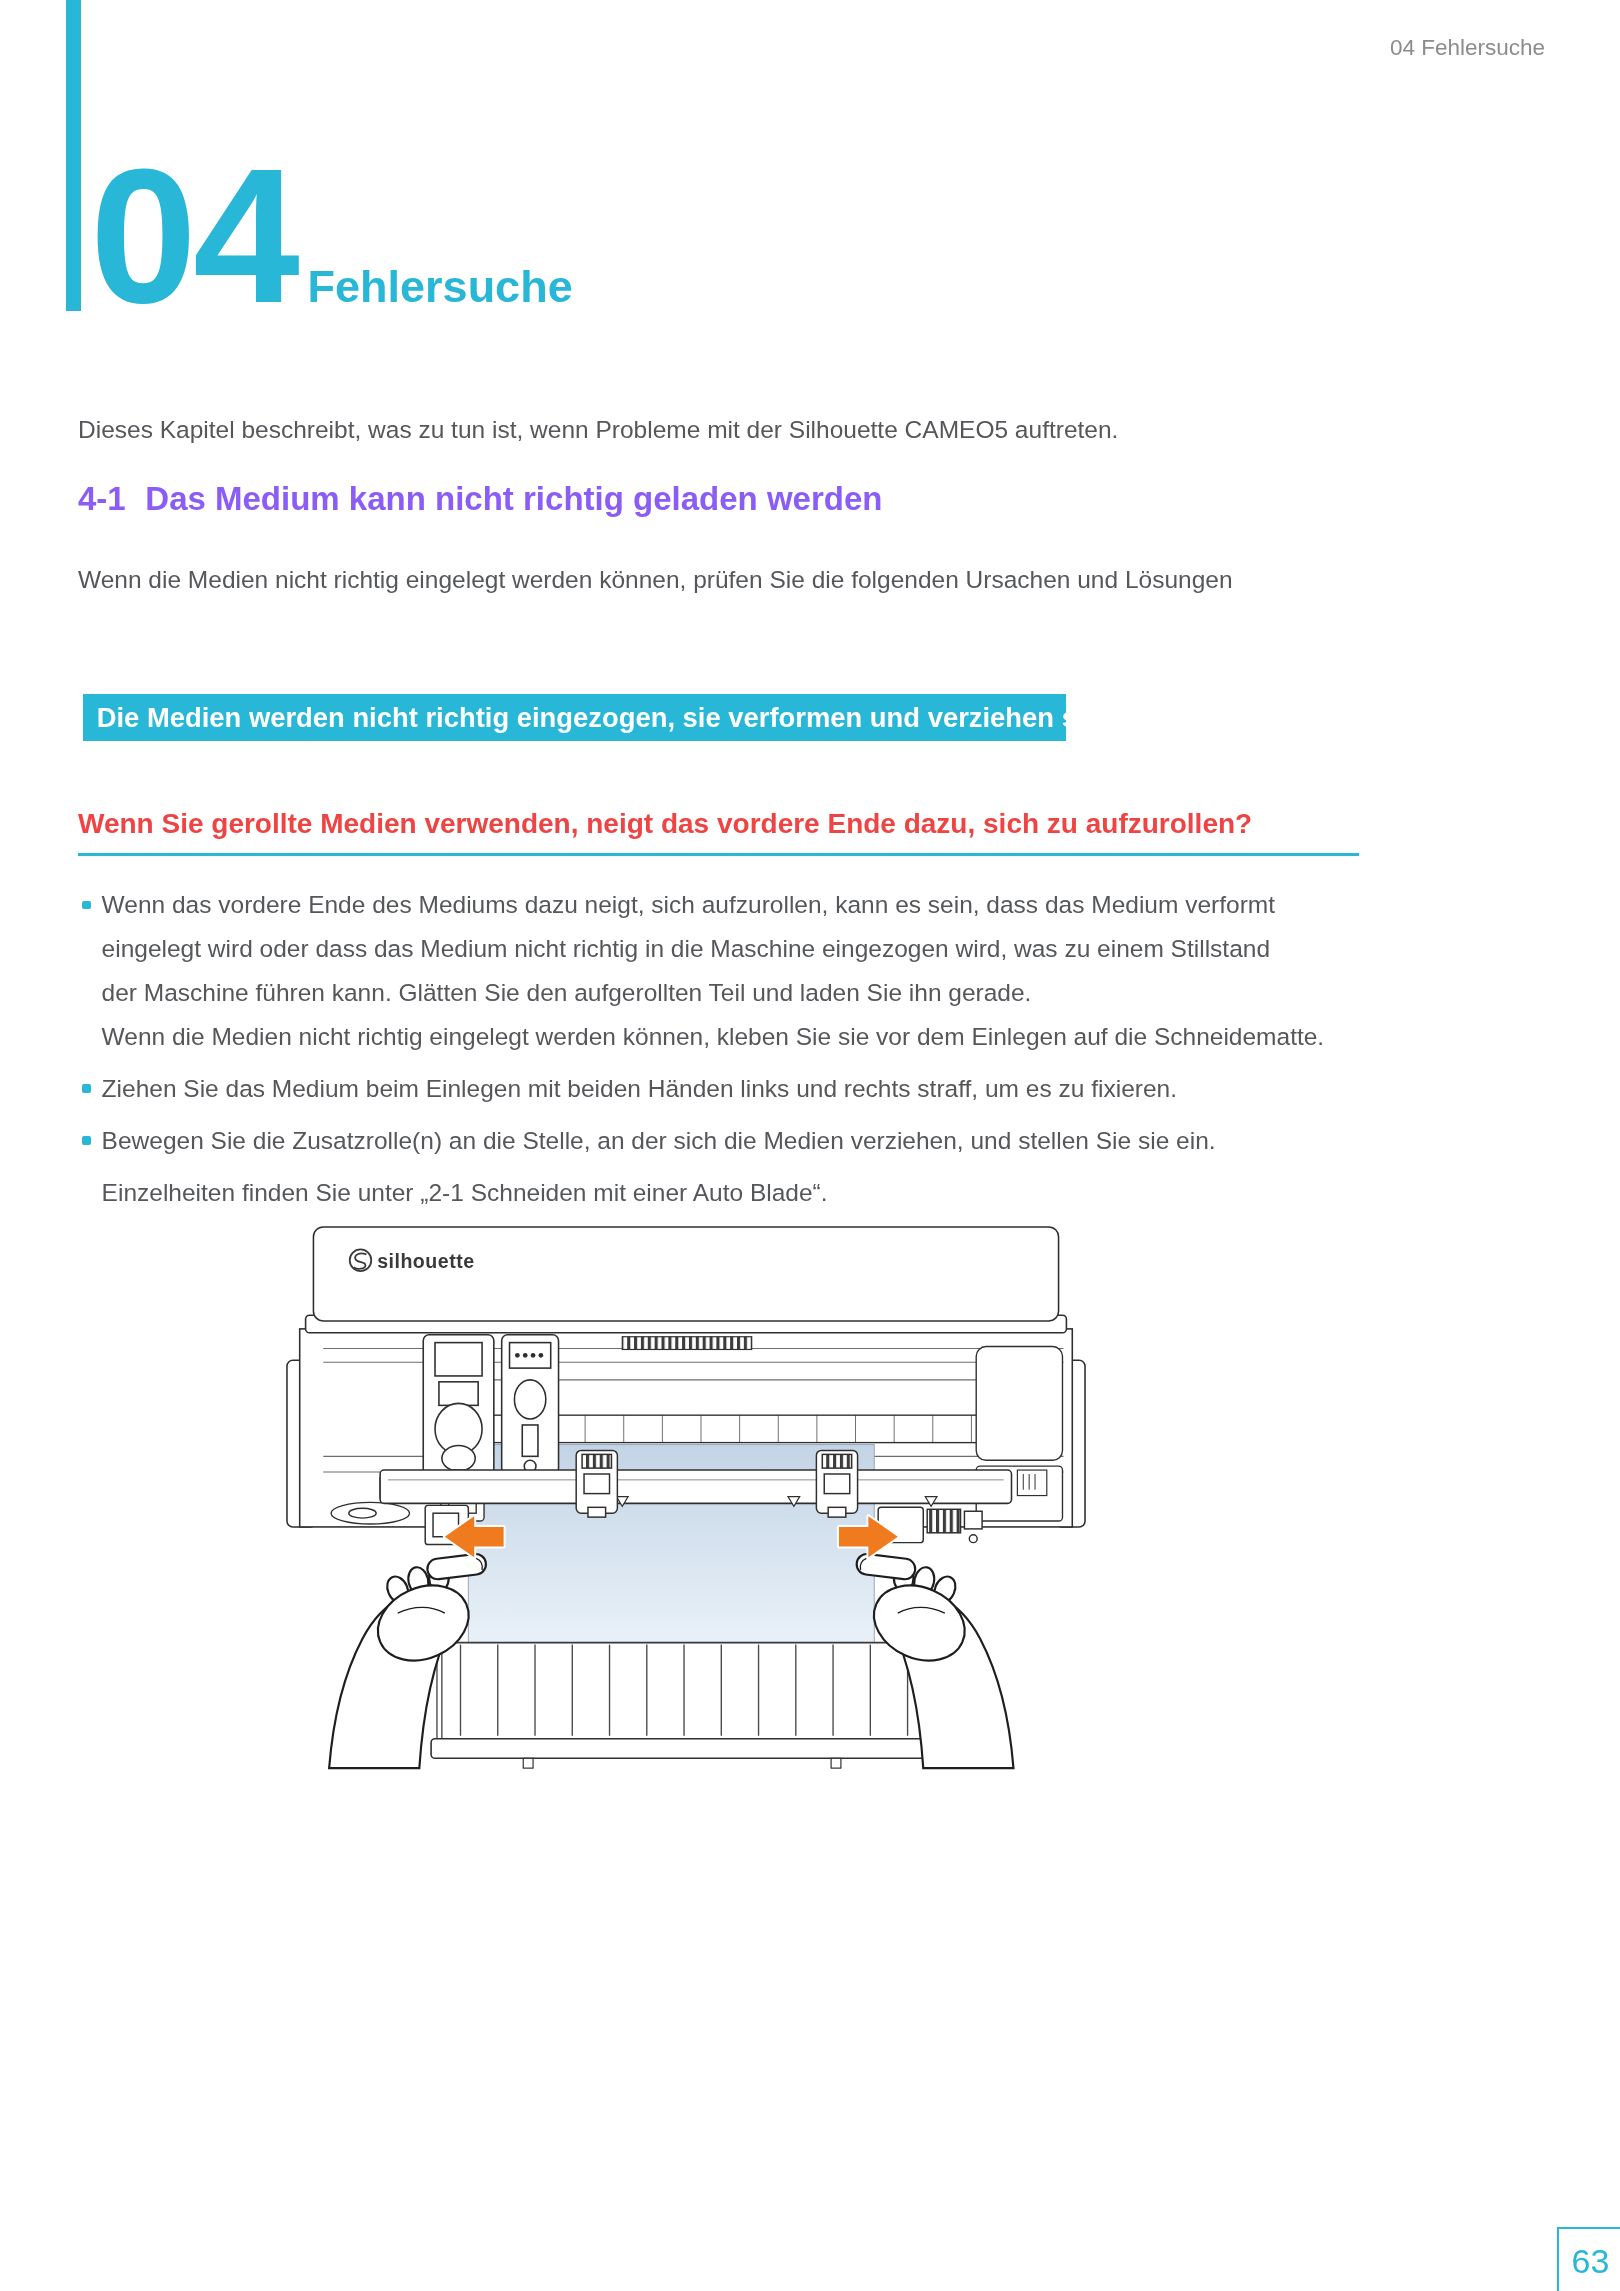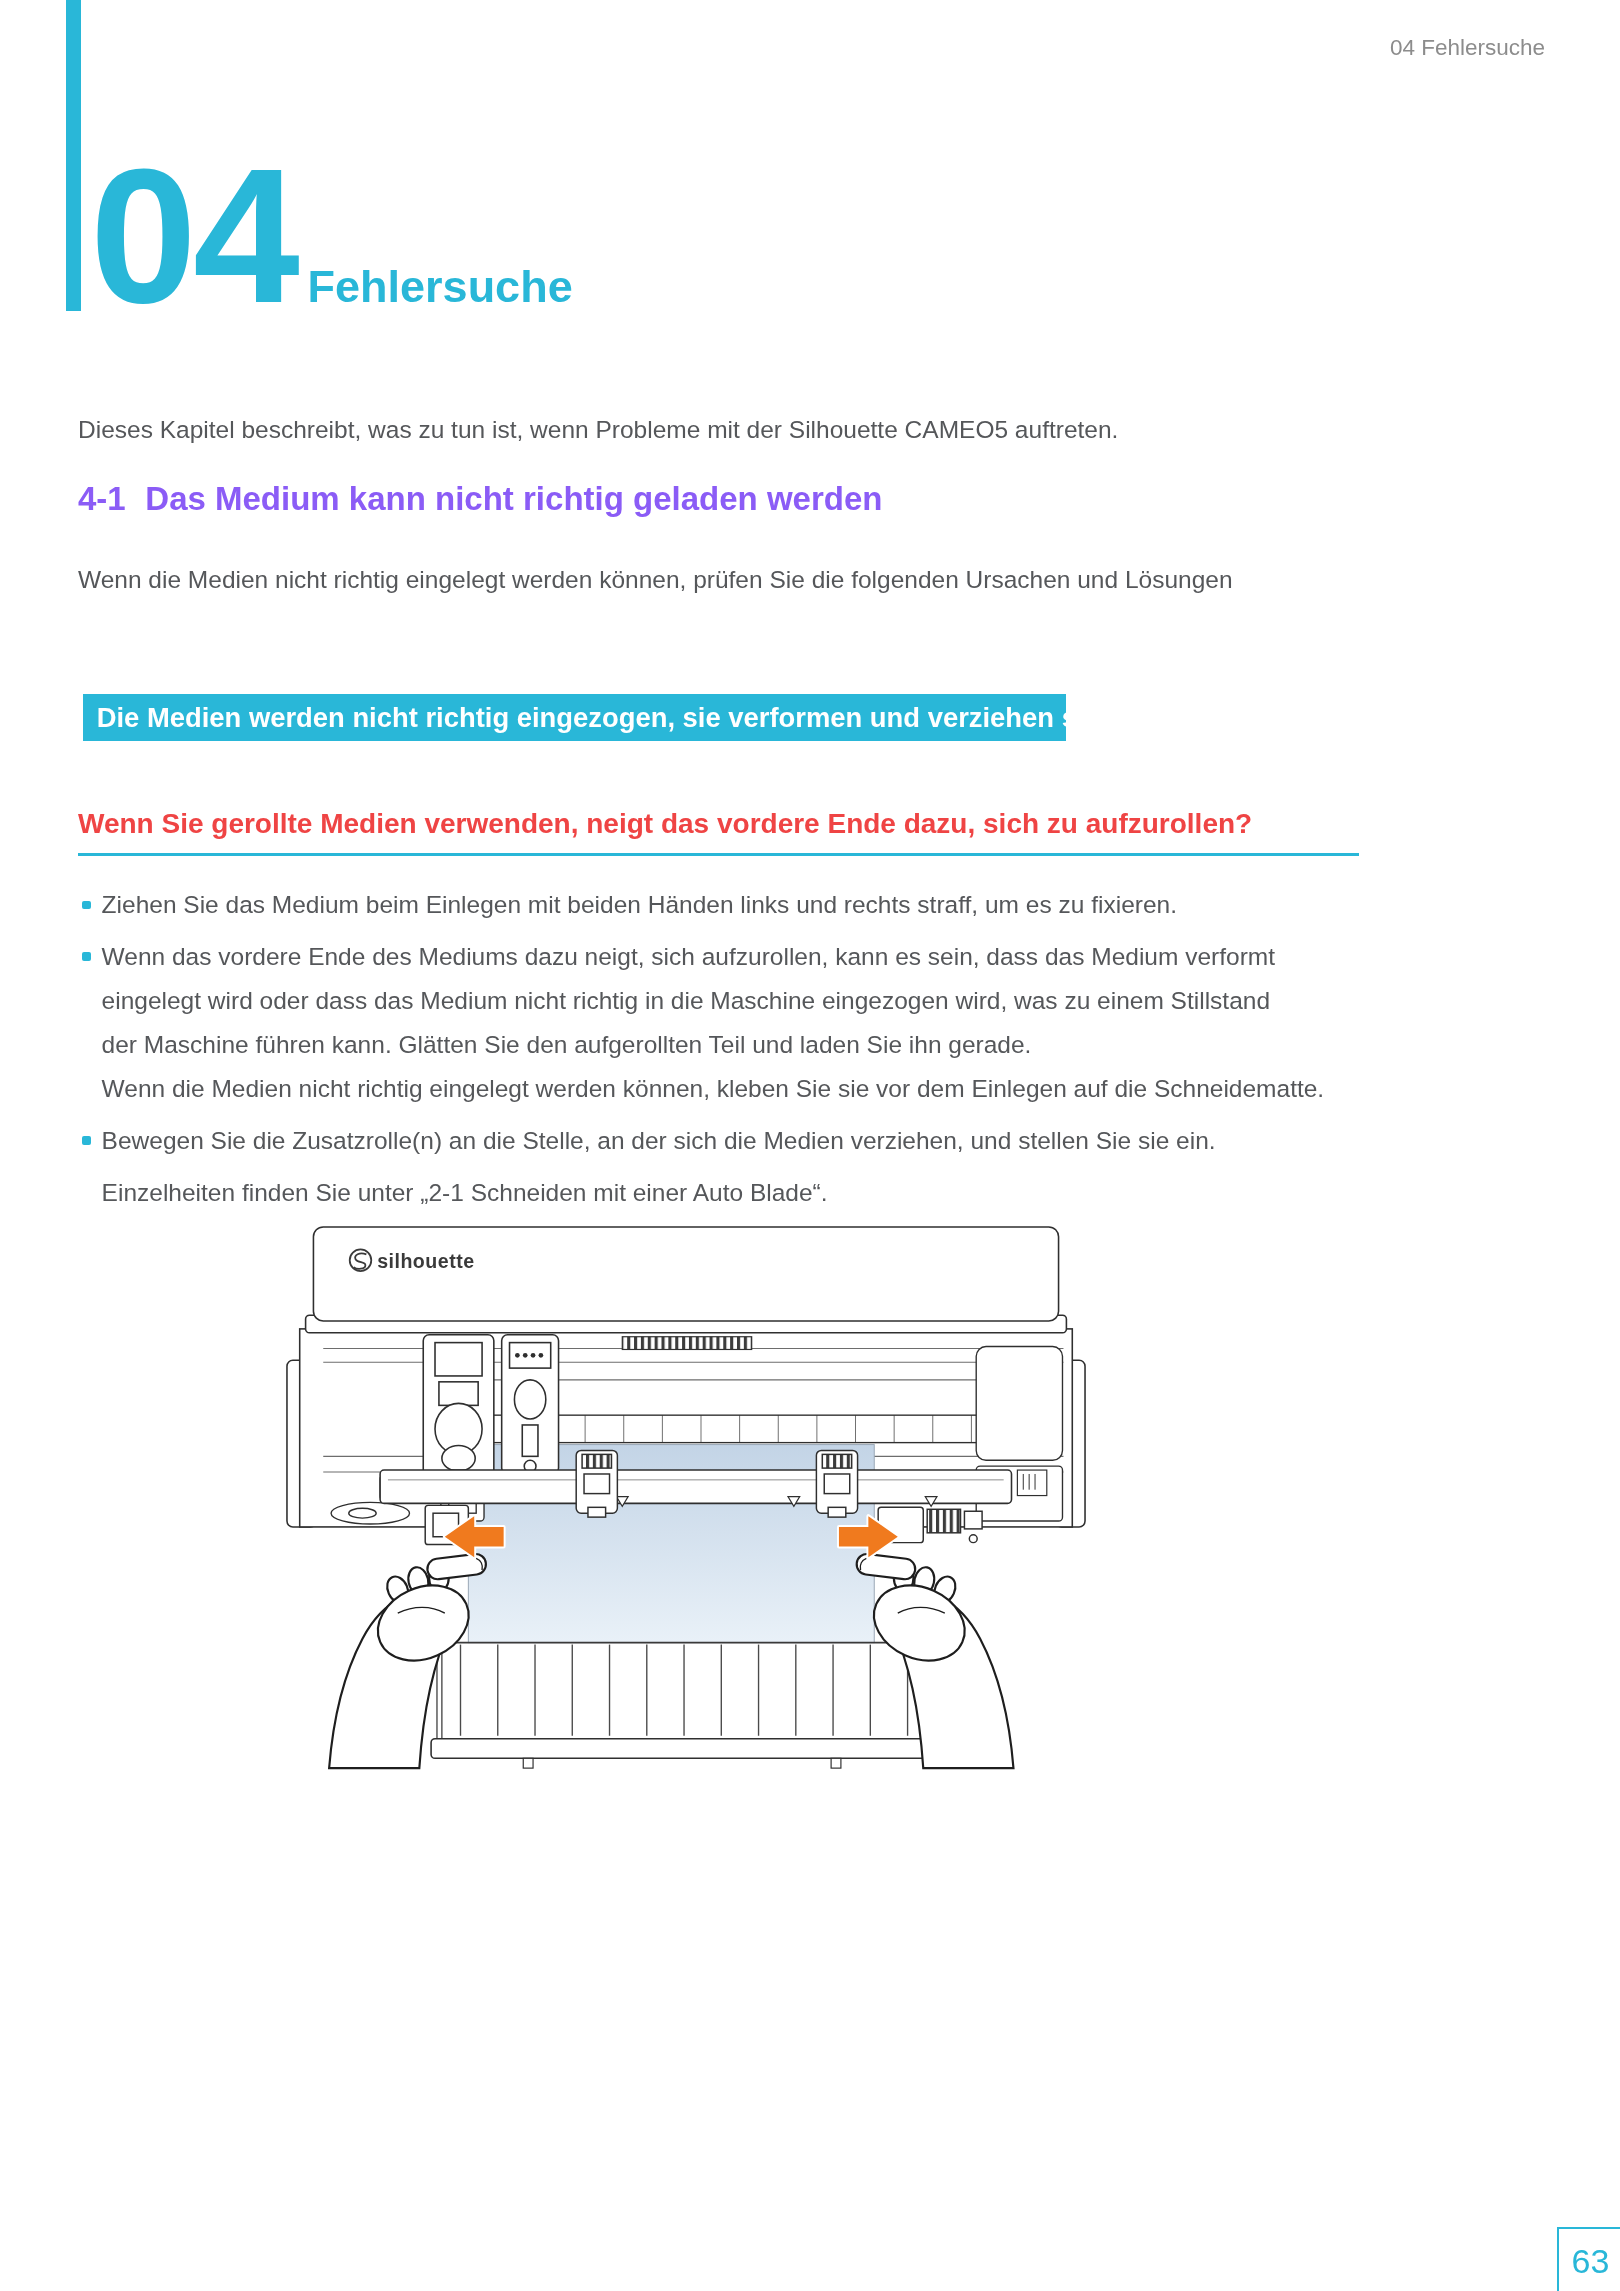--- a/index.html
+++ b/index.html
@@ -61,30 +61,30 @@
 
   <div class="banner">Die Medien werden nicht richtig eingezogen, sie verformen und verziehen sich</div>
 
   <div class="question">Wenn Sie gerollte Medien verwenden, neigt das vordere Ende dazu, sich zu aufzurollen?</div>
   <div class="qline"></div>
 
   <div class="bullets">
     <div class="bullet">
       <span class="bmark"></span>
       <div class="btext">
-        <div>Ziehen Sie das Medium beim Einlegen mit beiden Händen links und rechts straff, um es zu fixieren.</div>
+        <div>Wenn das vordere Ende des Mediums dazu neigt, sich aufzurollen, kann es sein, dass das Medium verformt</div>
+        <div>eingelegt wird oder dass das Medium nicht richtig in die Maschine eingezogen wird, was zu einem Stillstand</div>
+        <div>der Maschine führen kann. Glätten Sie den aufgerollten Teil und laden Sie ihn gerade.</div>
+        <div>Wenn die Medien nicht richtig eingelegt werden können, kleben Sie sie vor dem Einlegen auf die Schneidematte.</div>
       </div>
     </div>
     <div class="bullet">
       <span class="bmark"></span>
       <div class="btext">
-        <div>Wenn das vordere Ende des Mediums dazu neigt, sich aufzurollen, kann es sein, dass das Medium verformt</div>
-        <div>eingelegt wird oder dass das Medium nicht richtig in die Maschine eingezogen wird, was zu einem Stillstand</div>
-        <div>der Maschine führen kann. Glätten Sie den aufgerollten Teil und laden Sie ihn gerade.</div>
-        <div>Wenn die Medien nicht richtig eingelegt werden können, kleben Sie sie vor dem Einlegen auf die Schneidematte.</div>
+        <div>Ziehen Sie das Medium beim Einlegen mit beiden Händen links und rechts straff, um es zu fixieren.</div>
       </div>
     </div>
     <div class="bullet">
       <span class="bmark"></span>
       <div class="btext">
         <div>Bewegen Sie die Zusatzrolle(n) an die Stelle, an der sich die Medien verziehen, und stellen Sie sie ein.</div>
       </div>
     </div>
     <div class="note">Einzelheiten finden Sie unter „2-1 Schneiden mit einer Auto Blade“.</div>
   </div>

